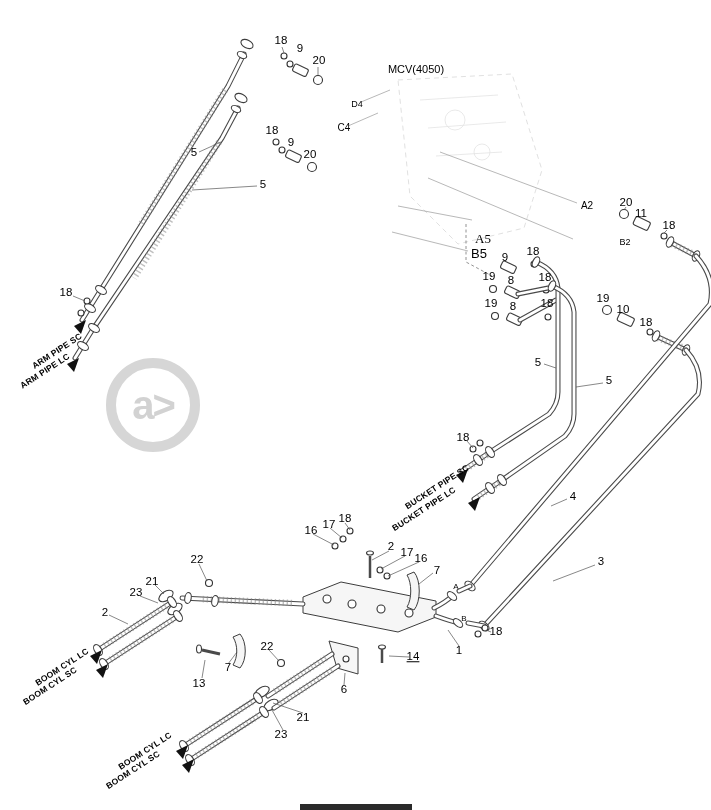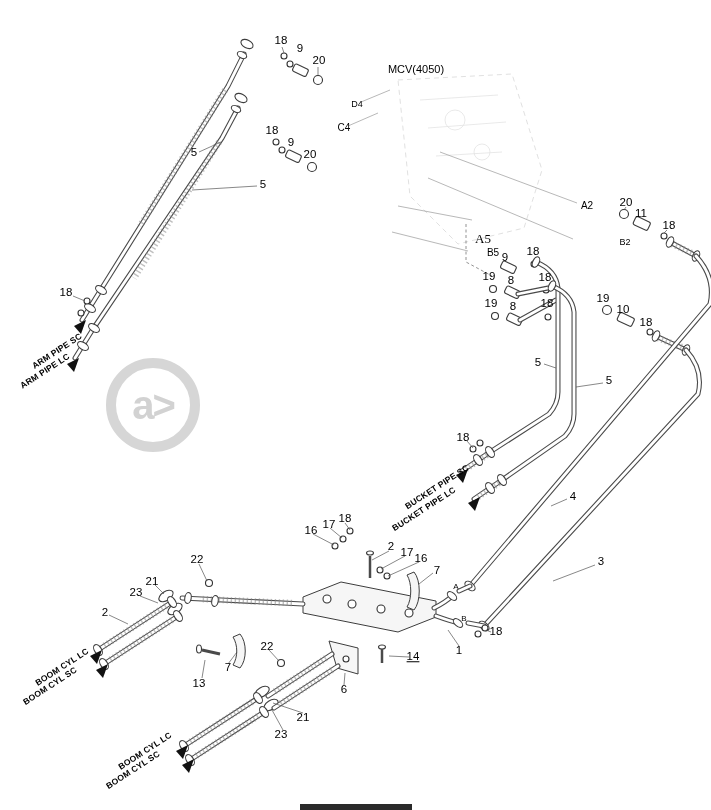--- a/index.html
+++ b/index.html
@@ -299,21 +299,21 @@
       <span class="callout" style="left: 291px; top: 143px; transform: translate(-50%, -50%);">9</span>
       <span class="callout" style="left: 310px; top: 155px; transform: translate(-50%, -50%);">20</span>
       <span class="callout" style="left: 194px; top: 153px; transform: translate(-50%, -50%);">5</span>
       <span class="callout" style="left: 263px; top: 185px; transform: translate(-50%, -50%);">5</span>
       <span class="callout" style="left: 587px; top: 206px; font-size: 10px; transform: translate(-50%, -50%);">A2</span>
       <span class="callout" style="left: 626px; top: 203px; transform: translate(-50%, -50%);">20</span>
       <span class="callout" style="left: 641px; top: 214px; transform: translate(-50%, -50%); text-align: center;">11</span>
       <span class="callout" style="left: 669px; top: 226px; transform: translate(-50%, -50%);">18</span>
       <span class="callout" style="left: 483px; top: 238px; font-size: 13px; transform: translate(-50%, -50%); font-family: Liberation Serif, serif;">A5</span>
       <span class="callout" style="left: 585px; top: 242px; font-size: 9px; transform: translate(-50%, -50%); margin-left: 40px;">B2</span>
-      <span class="callout" style="left: 493px; top: 253px; font-size: 10px; transform: translate(-50%, -50%);">B5</span>
+      <span class="callout" style="left: 479px; top: 253px; font-size: 13px; transform: translate(-50%, -50%);">B5</span>
       <span class="callout" style="left: 533px; top: 252px; transform: translate(-50%, -50%);">18</span>
       <span class="callout" style="left: 505px; top: 258px; transform: translate(-50%, -50%);">9</span>
       <span class="callout" style="left: 489px; top: 277px; transform: translate(-50%, -50%);">19</span>
       <span class="callout" style="left: 511px; top: 281px; transform: translate(-50%, -50%);">8</span>
       <span class="callout" style="left: 545px; top: 278px; transform: translate(-50%, -50%);">18</span>
       <span class="callout" style="left: 491px; top: 304px; transform: translate(-50%, -50%);">19</span>
       <span class="callout" style="left: 513px; top: 307px; transform: translate(-50%, -50%);">8</span>
       <span class="callout" style="left: 547px; top: 304px; transform: translate(-50%, -50%);">18</span>
       <span class="callout" style="left: 603px; top: 299px; transform: translate(-50%, -50%);">19</span>
       <span class="callout" style="left: 623px; top: 310px; transform: translate(-50%, -50%);">10</span>

